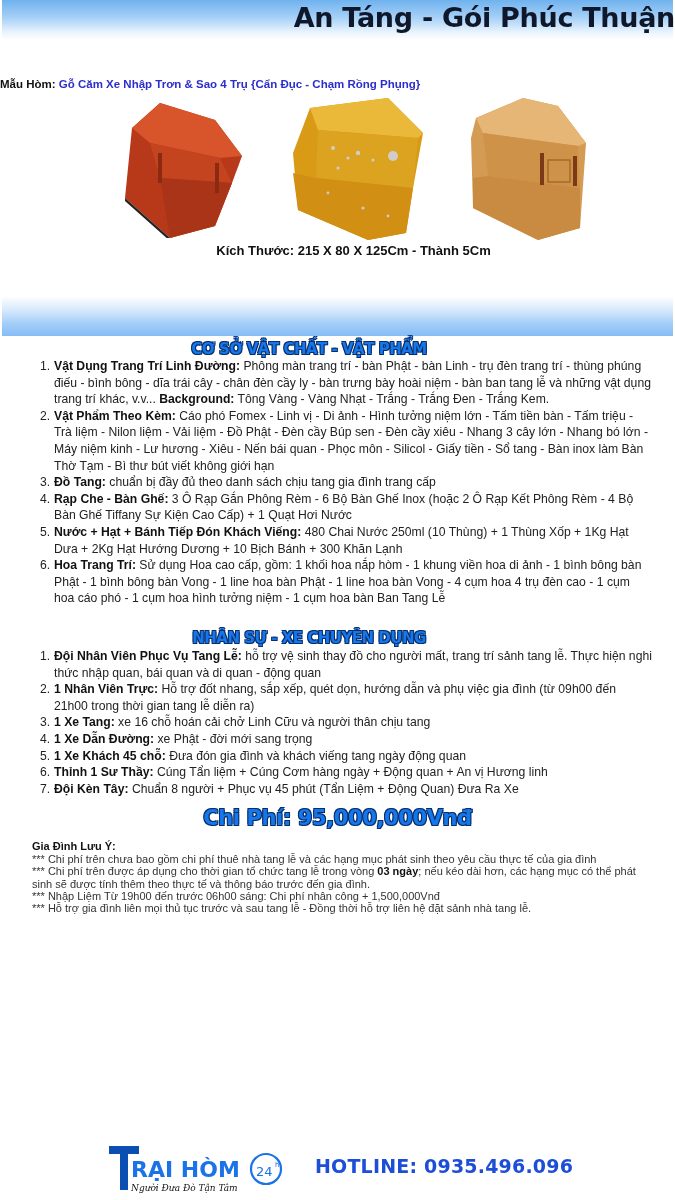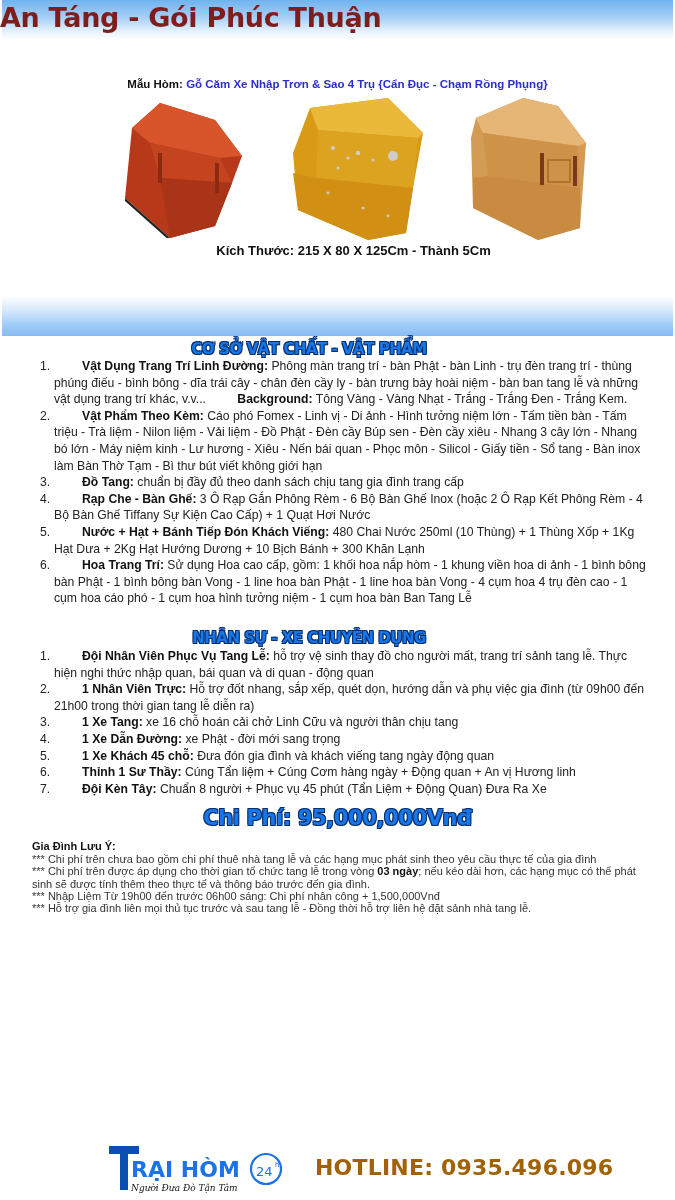--- a/index.html
+++ b/index.html
@@ -4,27 +4,27 @@
   <style>
     * { margin: 0; padding: 0; box-sizing: border-box; }
     html, body { width: 675px; height: 1200px; background: #ffffff; overflow: hidden; }
     body { font-family: "Liberation Sans", "DejaVu Sans", sans-serif; color: #222; position: relative; }
 
     .top-band {
       position: absolute; left: 2px; top: 0; width: 671px; height: 40px;
       background: linear-gradient(to bottom, #6fb2ee 0%, #a8d1f7 45%, #e8f3fd 80%, #ffffff 100%);
     }
     .page-title {
-      position: absolute; left: 0; top: 0; width: 675px; text-align: left;
+      position: absolute; left: 0; top: 0; width: 675px; text-align: right;
       font-family: "DejaVu Sans", sans-serif; font-weight: bold; font-size: 27px;
-      color: #7f1d1d; letter-spacing: -0.3px; line-height: 36px;
+      color: #0f172a; letter-spacing: -0.3px; line-height: 36px;
     }
 
     .model-line {
-      position: absolute; left: 0; top: 78px; width: 675px; text-align: center;
+      position: absolute; left: 0; top: 78px; width: 675px; text-align: left;
       font-size: 11.5px; font-weight: bold; color: #111;
     }
     .model-line .val { color: #2c2ecc; }
 
     .coffins { position: absolute; left: 0; top: 98px; width: 675px; height: 140px; }
     .coffin { position: absolute; }
 
     .size-line {
       position: absolute; left: 16px; top: 243px; width: 675px; text-align: center;
       font-size: 13px; font-weight: bold; color: #111;
@@ -38,38 +38,38 @@
     .section-heading {
       position: absolute; left: 0; width: 618px; text-align: center;
       font-family: "DejaVu Sans", sans-serif; font-weight: bold; font-size: 15px;
       color: #1577ea; letter-spacing: -0.5px;
       text-shadow: 1px 1px 0 #0a2e6a, -1px -1px 0 #0a2e6a, 1px -1px 0 #0a2e6a, -1px 1px 0 #0a2e6a;
     }
 
     .list { position: absolute; left: 40px; width: 612px; font-size: 12.2px; line-height: 16.6px; color: #222; }
     .item { position: relative; padding-left: 14px; }
     .item .num { position: absolute; left: 0; top: 0; }
-    .item b { color: #111; margin-left: 28px; }
+    .item b { color: #111; }
 
     .price {
       position: absolute; left: 0; top: 806px; width: 675px; text-align: center;
       font-family: "DejaVu Sans", sans-serif; font-weight: bold; font-size: 21px;
       color: #1577ea; letter-spacing: -0.4px;
       text-shadow: 1px 1px 0 #0a2e6a, -1px -1px 0 #0a2e6a, 1px -1px 0 #0a2e6a, -1px 1px 0 #0a2e6a;
     }
 
     .notes { position: absolute; left: 32px; top: 840px; width: 620px; font-size: 11px; line-height: 12.2px; color: #333; }
     .notes .notes-title { font-weight: bold; color: #111; margin-bottom: 1px; }
     .notes p b { color: #111; margin-top: 24px; }
 
     .footer { position: absolute; left: 13px; top: 1138px; width: 675px; height: 56px; }
     .logo { position: absolute; left: 96px; top: 6px; width: 180px; height: 50px; }
     .hotline {
       position: absolute; left: 302px; top: 17px; font-family: "DejaVu Sans", sans-serif;
-      font-weight: bold; font-size: 22px; color: #a16207; letter-spacing: 0.2px;
+      font-weight: bold; font-size: 19px; color: #1d4ed8; letter-spacing: 0.2px;
     }
   </style>
 </head>
 <body>
 
 <div class="top-band"></div>
 <h1 class="page-title">An Táng - Gói Phúc Thuận</h1>
 
 <div class="model-line">
   <span>Mẫu Hòm:</span>

